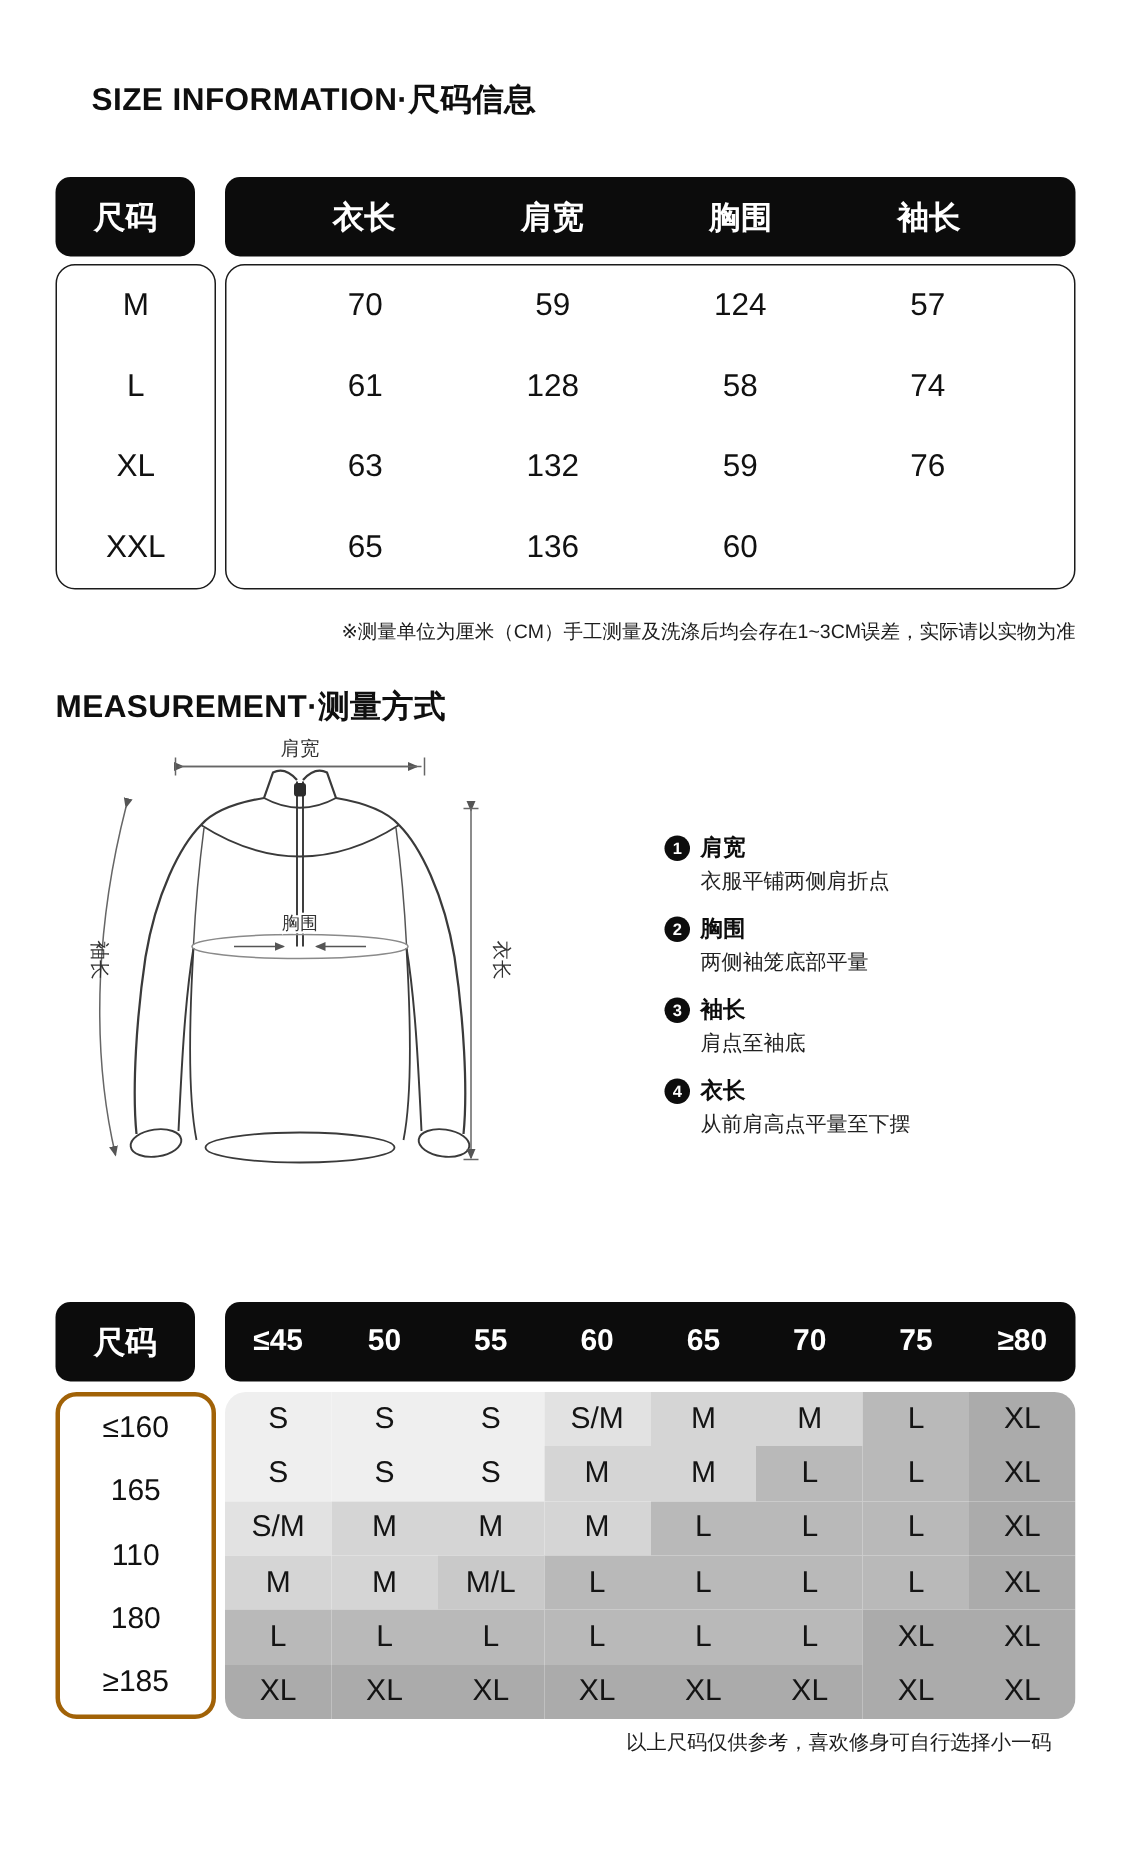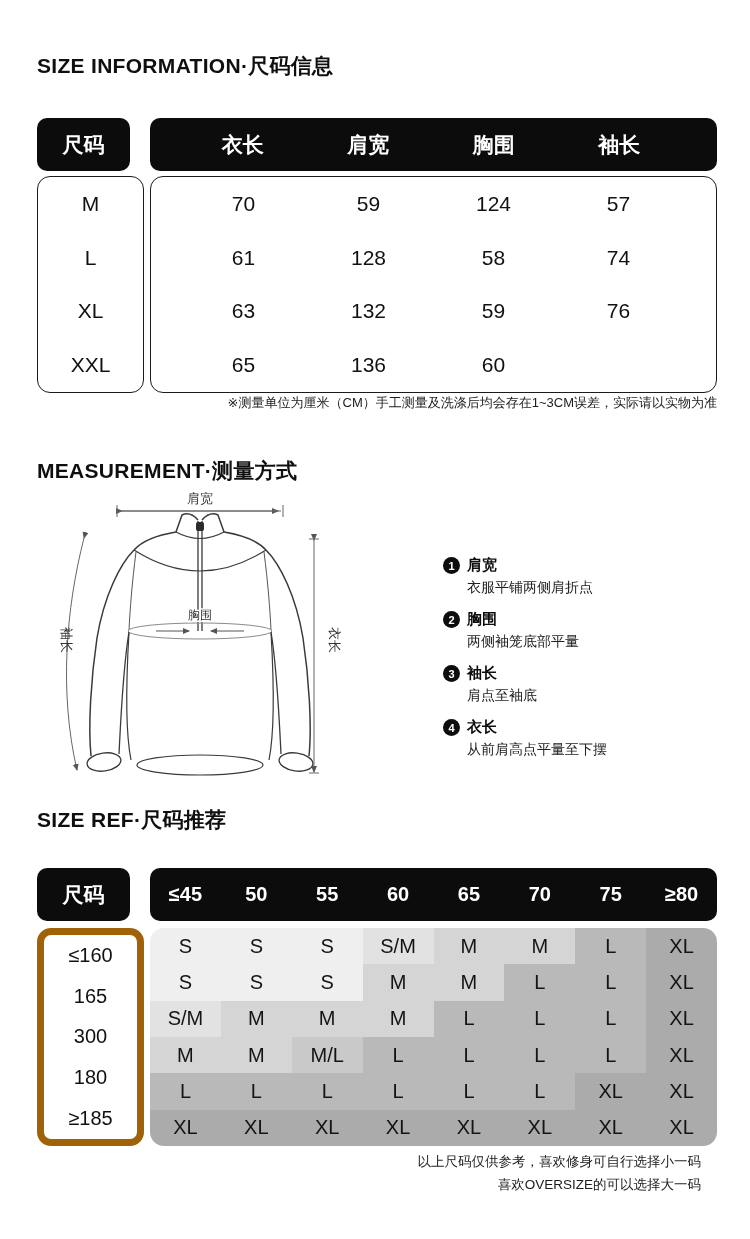--- a/index.html
+++ b/index.html
@@ -1,53 +1,53 @@
 <!DOCTYPE html>
 <html><head>
 <meta charset="utf-8">
 <style>
   html,body{margin:0;padding:0;background:#fff;}
   .page{position:relative;width:750px;height:1239px;background:#ffffff;overflow:hidden;
         font-family:"Liberation Sans","DejaVu Sans",sans-serif;color:#111;}
   .sec-title{position:absolute;left:37px;margin:0;font-size:21px;font-weight:600;letter-spacing:.3px;color:#0f0f0f;}
-  #title-size{top:52px;} #title-measure{top:457px;} #title-ref{top:806px;}
+  #title-size{top:52px;margin-left:24px;} #title-measure{top:457px;} #title-ref{top:806px;}
 
   
   .pill{position:absolute;background:#0c0c0c;border-radius:10px;color:#fff;box-sizing:border-box;}
   .corner-pill{left:37px;width:93px;height:53px;display:flex;align-items:center;justify-content:center;
                font-size:21px;font-weight:700;text-align:right;}
   .head-pill{left:150px;width:567px;height:53px;display:flex;align-items:center;}
   #t1-corner,#t1-head{top:118px;}
   #t2-corner,#t2-head{top:868px;}
   #t1-head{padding:0 35px 0 30px;}
   .t1-hcell{flex:1;text-align:center;font-size:21px;font-weight:600;color:#fff;}
   .t2-hcell{flex:1;text-align:center;font-size:20px;font-weight:600;color:#fff;}
 
   
   .box{position:absolute;background:#fff;border:1.5px solid #1b1b1b;border-radius:13px;box-sizing:border-box;}
   #t1-left{left:37px;top:176px;width:107px;height:217px;display:flex;flex-direction:column;}
   .t1-size{flex:1;display:flex;align-items:center;justify-content:center;font-size:21px;}
   #t1-grid{left:150px;top:176px;width:567px;height:217px;display:grid;
            grid-template-columns:repeat(4,1fr);grid-auto-rows:1fr;padding:0 35px 0 30px;}
   .t1-cell{display:flex;align-items:center;justify-content:center;font-size:21px;}
 
-  .note1{position:absolute;right:33px;top:394px;font-size:13px;font-weight:500;color:#1c1c1c;}
+  .note1{position:absolute;right:33px;top:412px;font-size:13px;font-weight:500;color:#1c1c1c;}
 
   
   #garment-svg{position:absolute;left:30px;top:488px;}
   .legend{position:absolute;left:443px;top:556px;display:flex;flex-direction:column;gap:13px;}
   .leg-head{display:flex;align-items:center;gap:7px;}
   .leg-num{width:17px;height:17px;border-radius:50%;background:#0d0d0d;color:#fff;font-size:11px;font-weight:700;
            display:flex;align-items:center;justify-content:center;flex:0 0 17px;}
   .leg-term{font-size:15px;font-weight:700;color:#0d0d0d;}
   .leg-desc{margin:4px 0 0 24px;font-size:14px;color:#222;}
 
   
   #t2-left{position:absolute;left:37px;top:928px;width:107px;height:218px;background:#fff;
-           border:7px solid #a16207;border-radius:14px;box-sizing:border-box;display:flex;flex-direction:column;}
+           border:3px solid #a16207;border-radius:14px;box-sizing:border-box;display:flex;flex-direction:column;}
   .t2-height{flex:1;display:flex;align-items:center;justify-content:center;font-size:20px;}
   #t2-grid{position:absolute;left:150px;top:928px;width:567px;height:218px;border-radius:14px;overflow:hidden;
            display:grid;grid-template-columns:repeat(8,1fr);grid-template-rows:repeat(6,1fr);}
   .t2-cell{display:flex;align-items:center;justify-content:center;font-size:20px;color:#141414;}
 
   .ref-notes{position:absolute;right:49px;top:1150px;text-align:right;font-size:13.5px;font-weight:500;
              line-height:23px;color:#1c1c1c;}
 </style>
 </head>
 <body>
@@ -166,37 +166,36 @@
       </div>
       <div class="leg-item">
         <div class="leg-head">
           <div class="leg-num">4</div>
           <div class="leg-term">衣长</div>
         </div>
         <div class="leg-desc">从前肩高点平量至下摆</div>
       </div>
     </div>
 
-  <h2 class="sec-title" id="title-ref">SIZE REF·尺码推荐</h2>
 
   <div class="pill corner-pill" id="t2-corner">尺码</div>
   <div class="pill head-pill" id="t2-head">
       <div class="t2-hcell">≤45</div>
       <div class="t2-hcell">50</div>
       <div class="t2-hcell">55</div>
       <div class="t2-hcell">60</div>
       <div class="t2-hcell">65</div>
       <div class="t2-hcell">70</div>
       <div class="t2-hcell">75</div>
       <div class="t2-hcell">≥80</div>
     </div>
   <div id="t2-left">
       <div class="t2-height">≤160</div>
       <div class="t2-height">165</div>
-      <div class="t2-height">300</div>
+      <div class="t2-height">110</div>
       <div class="t2-height">180</div>
       <div class="t2-height">≥185</div>
     </div>
   <div id="t2-grid">
       <div class="t2-cell" style="background: rgb(239, 239, 239);">S</div>
       <div class="t2-cell" style="background: rgb(239, 239, 239);">S</div>
       <div class="t2-cell" style="background: rgb(239, 239, 239);">S</div>
       <div class="t2-cell" style="background: rgb(226, 226, 226);">S/M</div>
       <div class="t2-cell" style="background: rgb(213, 213, 213);">M</div>
       <div class="t2-cell" style="background: rgb(213, 213, 213);">M</div>
@@ -239,16 +238,15 @@
       <div class="t2-cell" style="background: rgb(171, 171, 171);">XL</div>
       <div class="t2-cell" style="background: rgb(171, 171, 171);">XL</div>
       <div class="t2-cell" style="background: rgb(171, 171, 171);">XL</div>
       <div class="t2-cell" style="background: rgb(171, 171, 171);">XL</div>
       <div class="t2-cell" style="background: rgb(171, 171, 171);">XL</div>
       <div class="t2-cell" style="background: rgb(171, 171, 171);">XL</div>
     </div>
 
   <div class="ref-notes" id="ref-notes">
       <div class="ref-note-line">以上尺码仅供参考，喜欢修身可自行选择小一码</div>
-      <div class="ref-note-line">喜欢OVERSIZE的可以选择大一码</div>
     </div>
 
 </div>
 
 </body></html>

